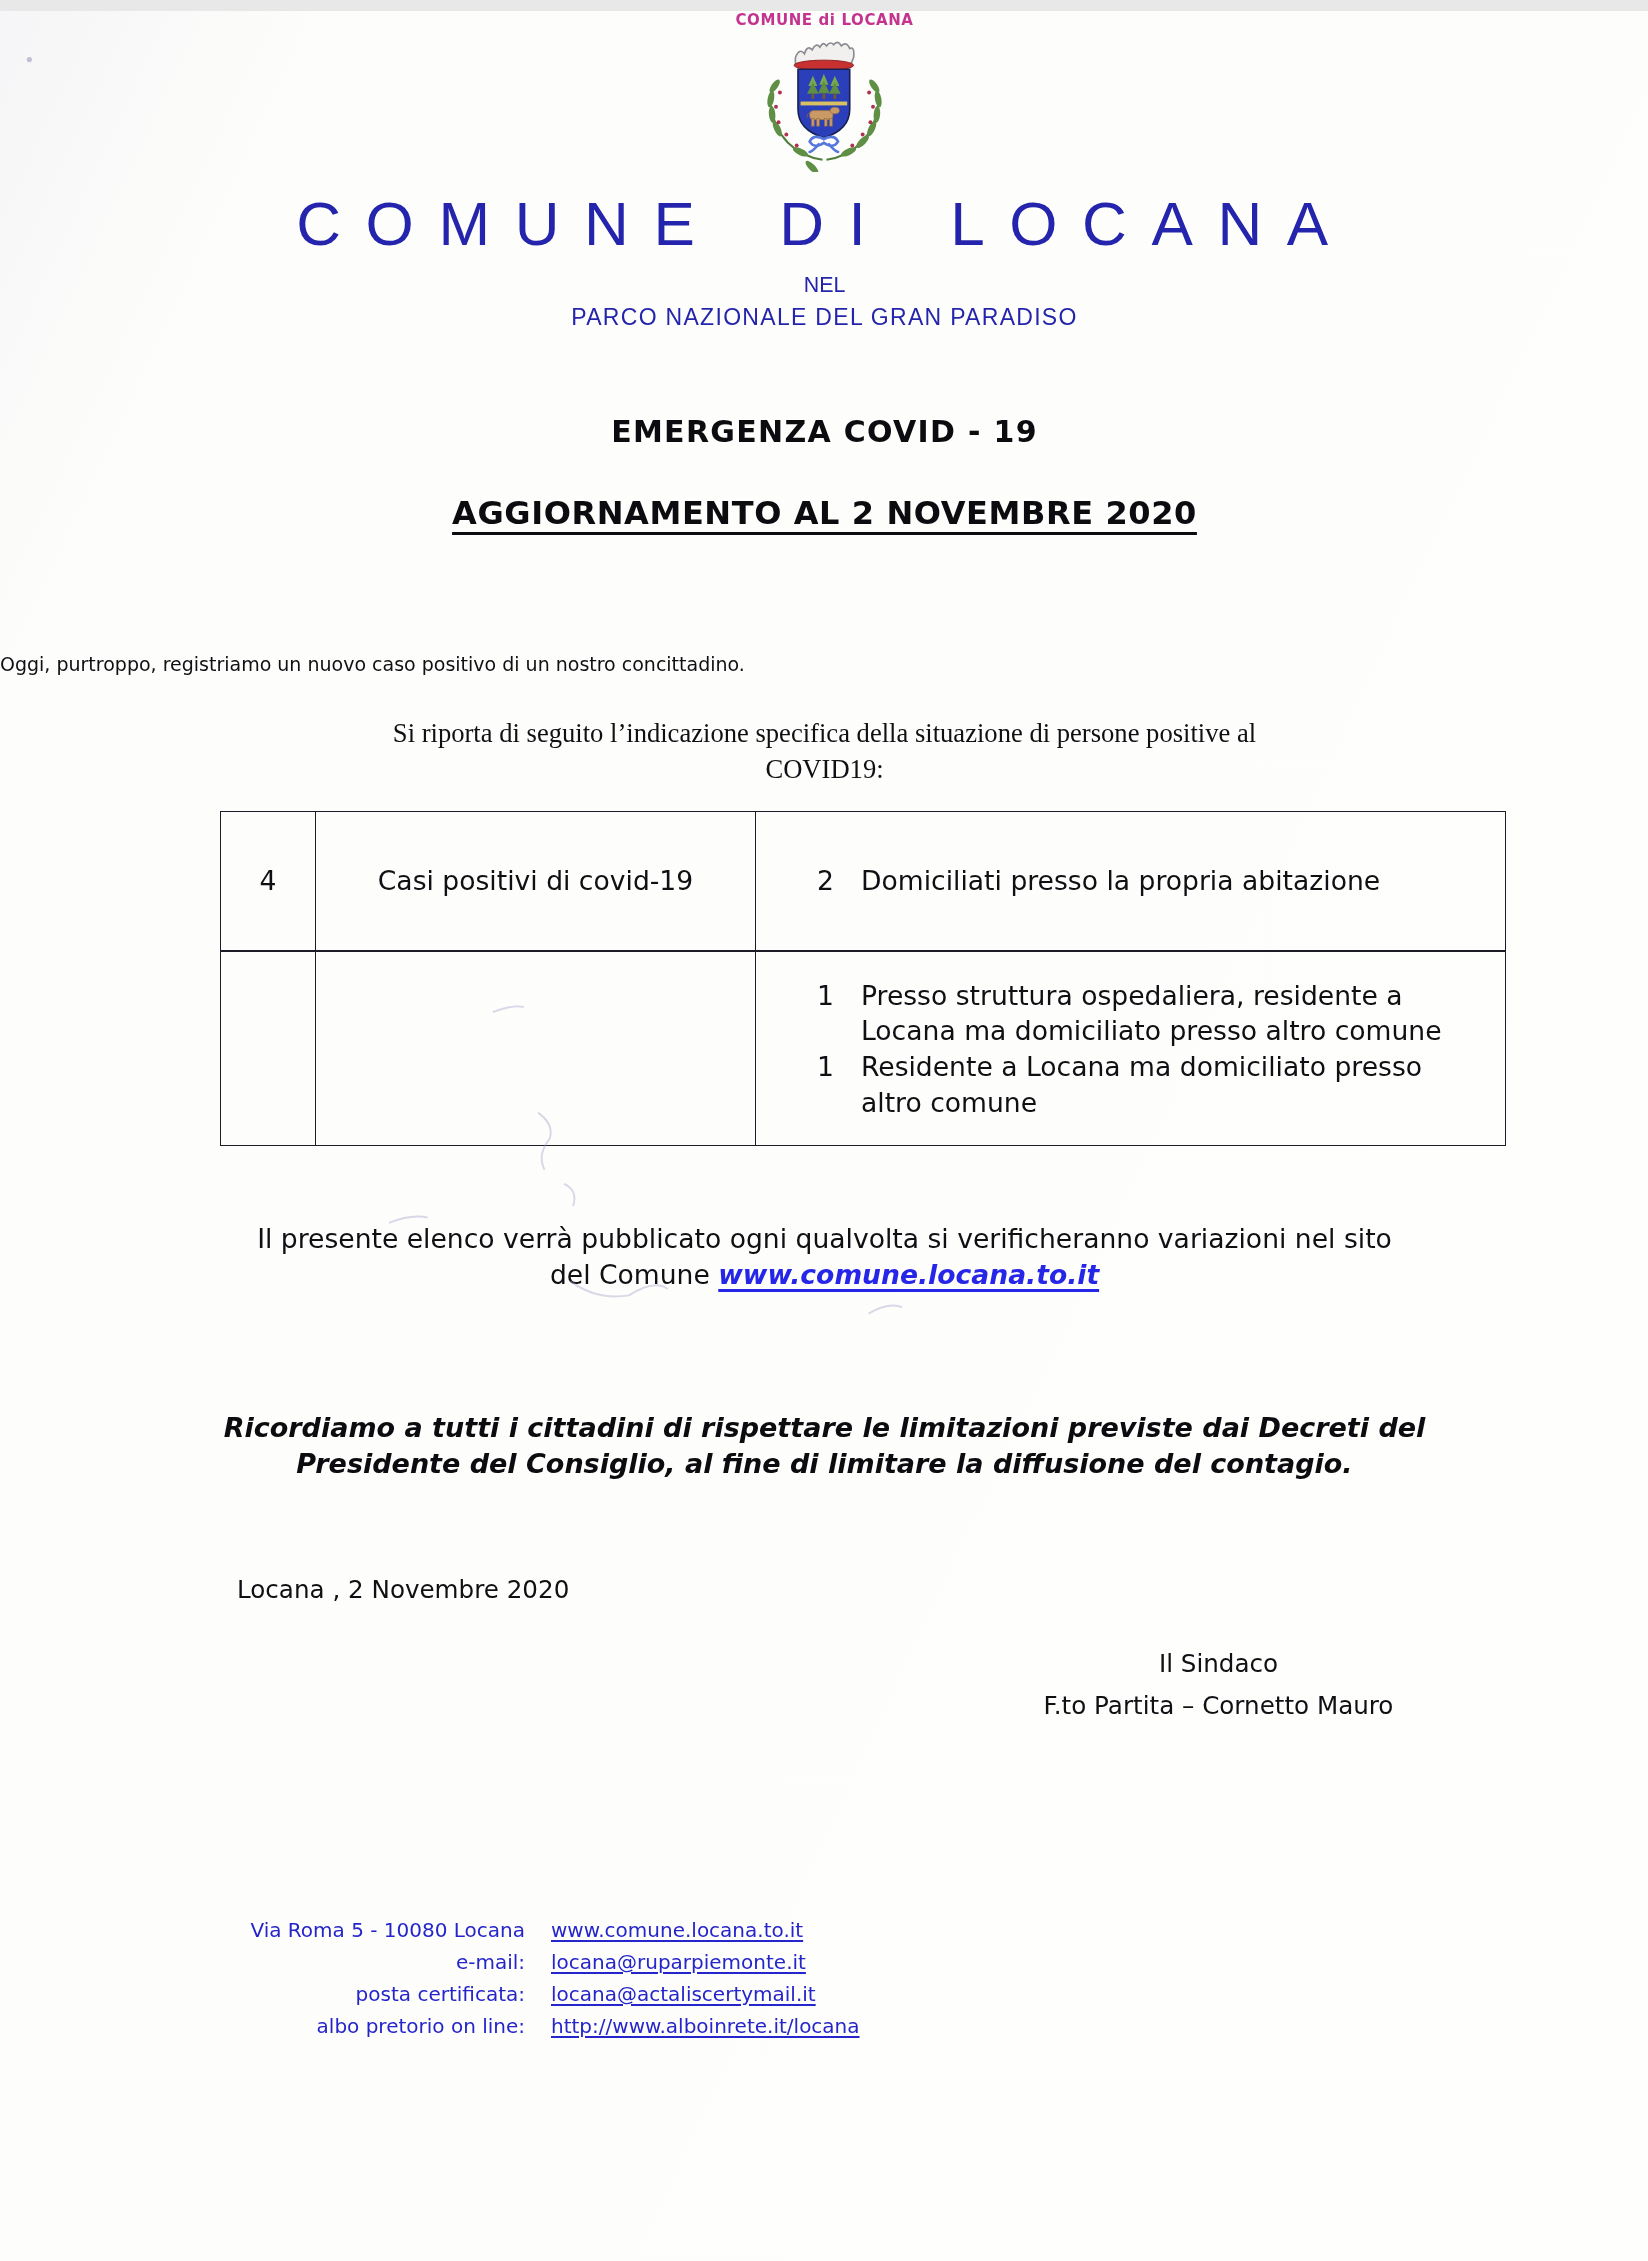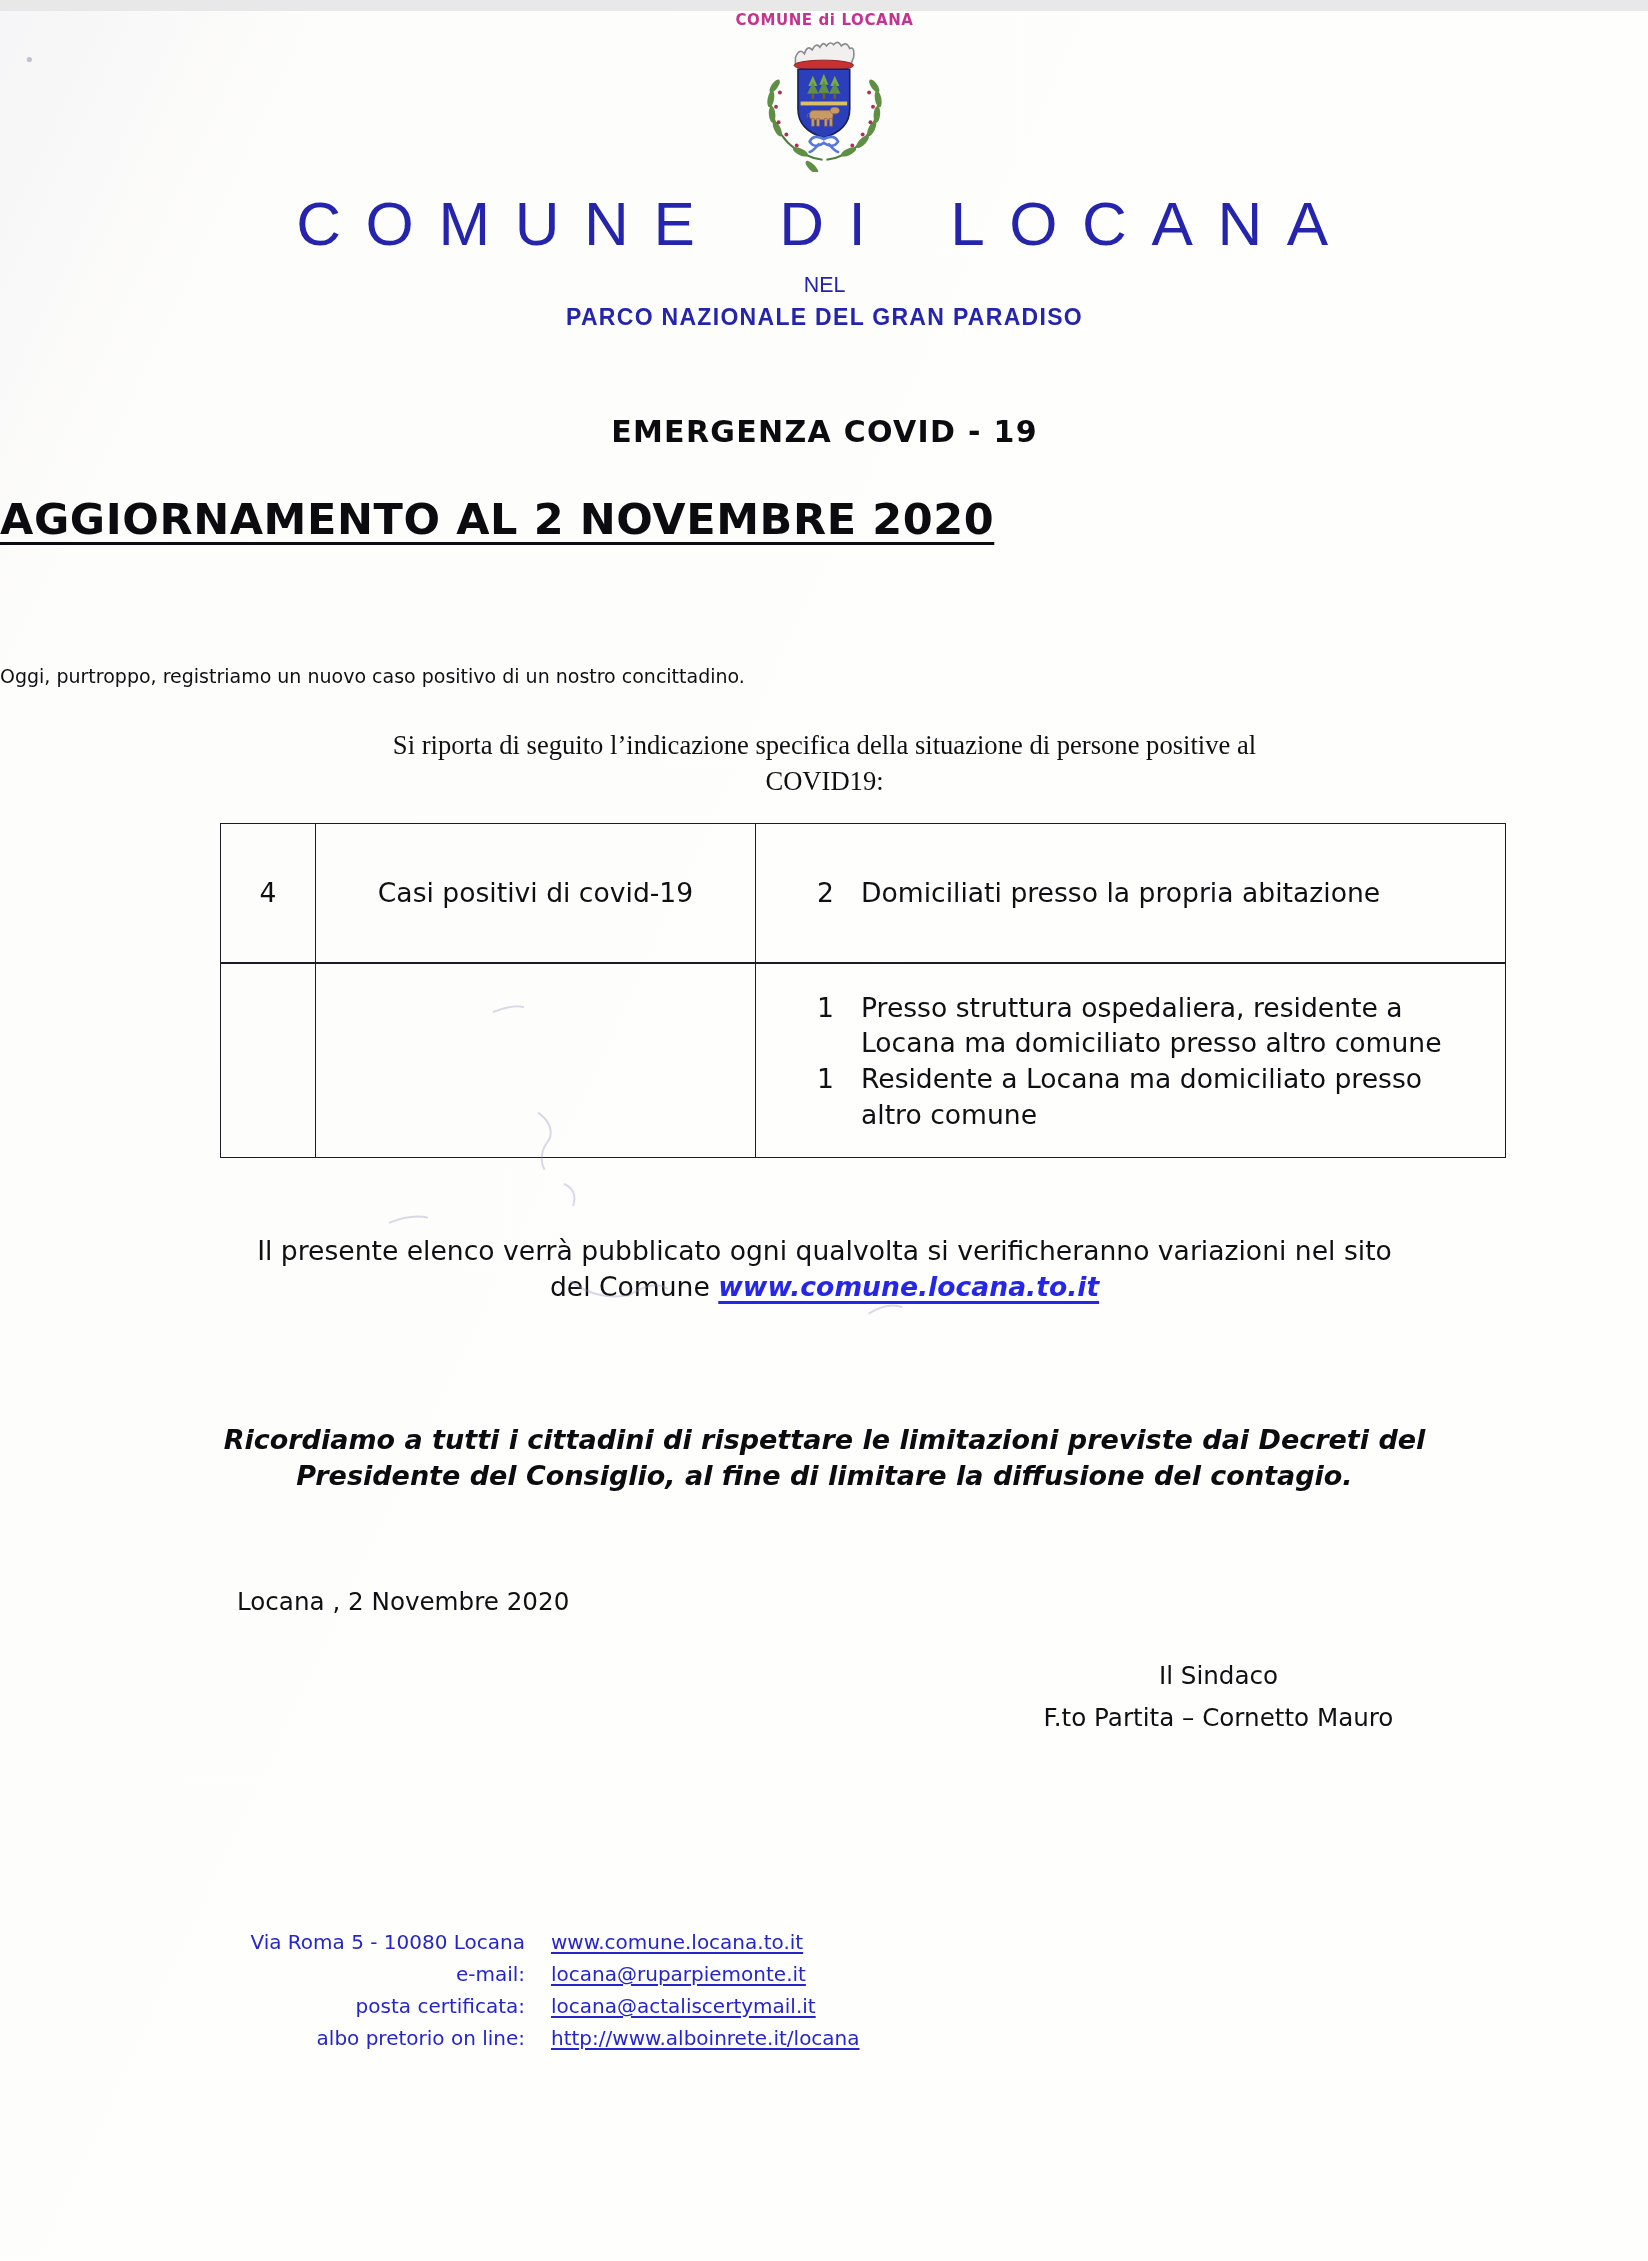--- a/index.html
+++ b/index.html
@@ -48,31 +48,31 @@
     color:#2424ad;
   }
   .hline3{
     margin-top:14.3px;text-align:center;
     font-family:"Liberation Sans","DejaVu Sans",sans-serif;
     font-size:21.4px;color:#2424ad;
   }
   .hline4{
     margin-top:5.2px;text-align:center;
     font-family:"Liberation Sans","DejaVu Sans",sans-serif;
-    font-size:23px;letter-spacing:1.3px;color:#2424ad;font-weight:bold;
+    font-size:23px;letter-spacing:1.3px;color:#2424ad;
   }
 
   
   .h-emergenza{
     margin:83px 0 0 0;text-align:center;
     font-size:30px;font-weight:bold;letter-spacing:1.3px;color:#0c0c10;
   }
   .h-aggiornamento{
-    margin:45px 0 0 0;text-align:left;
-    font-size:43px;font-weight:bold;letter-spacing:0.6px;color:#0c0c10;
+    margin:45px 0 0 0;text-align:center;
+    font-size:32px;font-weight:bold;letter-spacing:0.6px;color:#0c0c10;
   }
   .h-aggiornamento span{
     text-decoration:underline;
     text-decoration-thickness:3.2px;
     text-underline-offset:7.8px;
   }
 
   
   .para1{margin:120px 0 0 0;font-size:19px;line-height:1.35;}
   .para2{margin:39px 0 0 0;text-align:center;font-size:26.6px;line-height:1.35;font-family:Liberation Serif, serif;}

